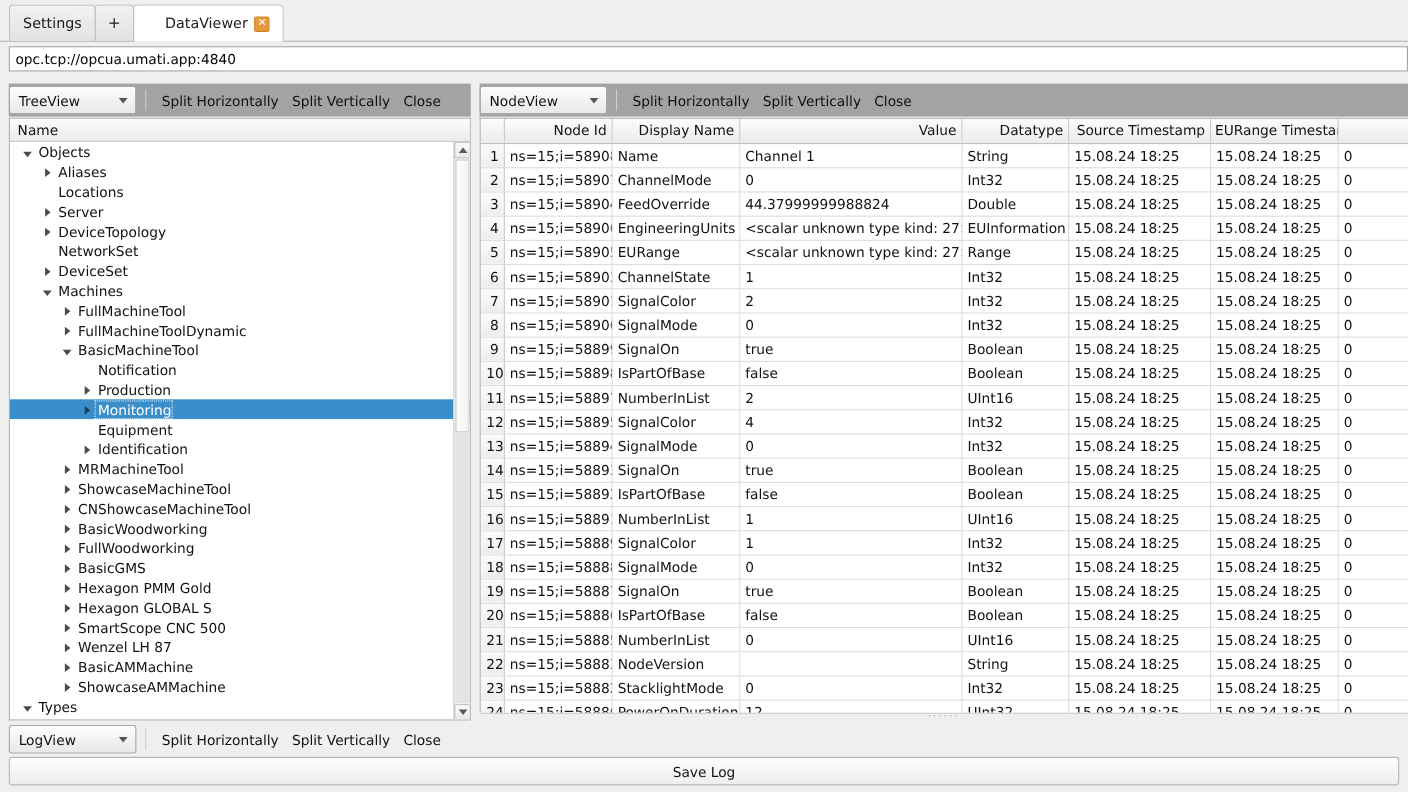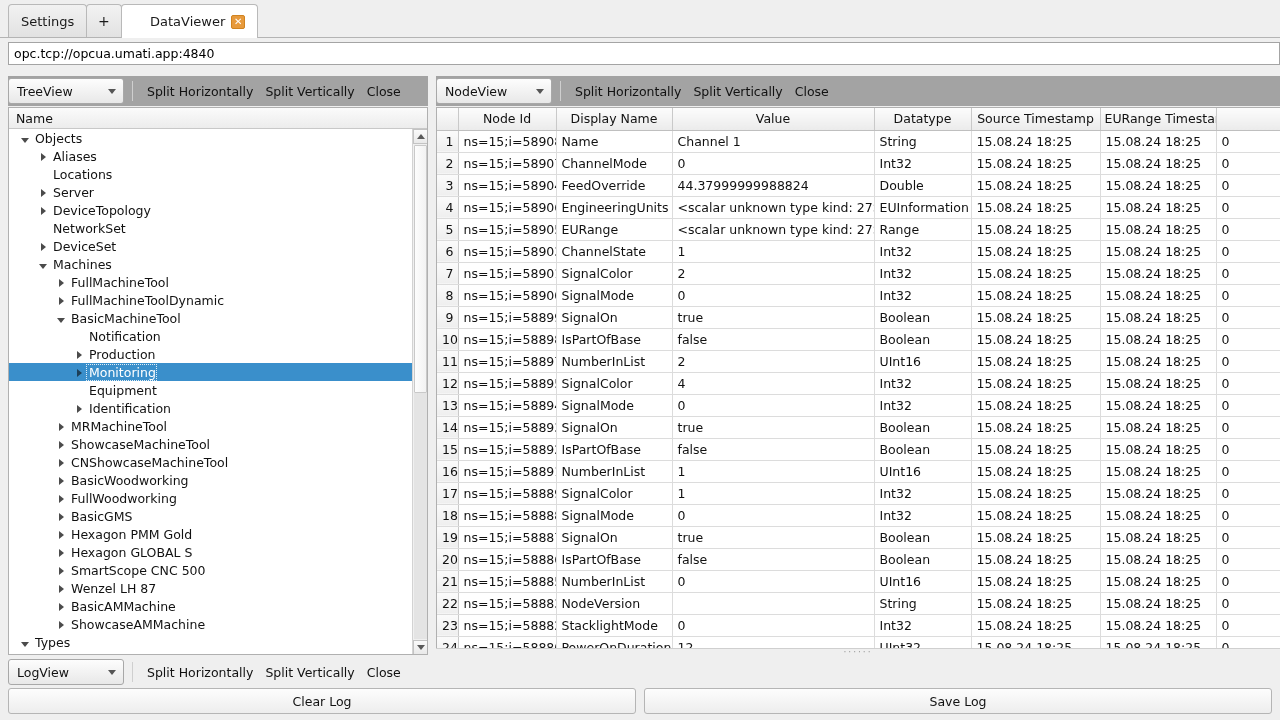--- a/index.html
+++ b/index.html
@@ -178,21 +178,21 @@
     width: 845px;
     font-size: 12.5px;
   }
   table.grid th {
     height: 22px;
     background: linear-gradient(#fcfcfc, #ebebeb);
     border-right: 1px solid #c9c9c9;
     border-bottom: 1px solid #bfbfbf;
     font-weight: normal;
     color: #111;
-    text-align: center;
+    text-align: right;
     padding: 0 4px;
     overflow: hidden; white-space: nowrap; margin-left: 48px;
   }
   table.grid th.rownum-h {
     background: linear-gradient(#fcfcfc, #ebebeb);
   }
   table.grid td {
     height: 22px;
     border-right: 1px solid #dcdcdc;
     border-bottom: 1px solid #dcdcdc;
@@ -744,17 +744,16 @@
       <span>LogView</span>
       <span class="arrow"></span>
     </div>
     <div class="tb-sep"></div>
     <div class="tb-link">Split Horizontally</div>
     <div class="tb-link">Split Vertically</div>
     <div class="tb-link">Close</div>
   </div>
 
   <div class="log-buttons">
-    <div class="btn">Clear Log</div>
     <div class="btn">Save Log</div>
   </div>
 
 </div>
 
 </body></html>

